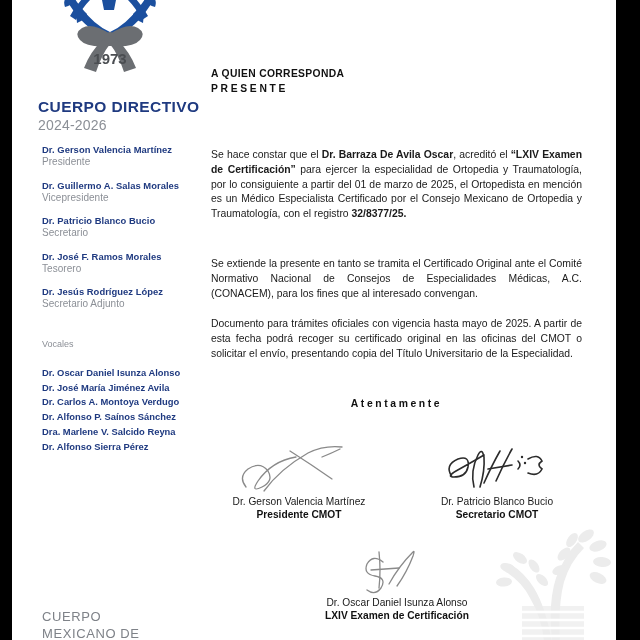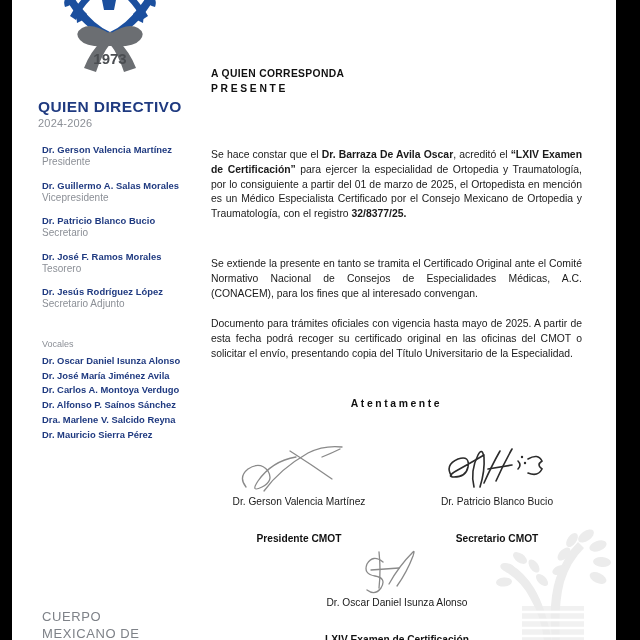--- a/index.html
+++ b/index.html
@@ -46,21 +46,21 @@
     top: 98px;
     font-size: 15.5px;
     font-weight: bold;
     letter-spacing: 0.4px;
     color: #1f3a80;
   }
   .cuerpo-years {
     position: absolute;
     left: 26px;
     top: 117px;
-    font-size: 11px;
+    font-size: 14px;
     color: #8b8f96;
     letter-spacing: 0.2px;
     text-align: center;
   }
 
   .officers {
     position: absolute;
     left: 30px;
     top: 144px;
     width: 170px;
@@ -84,21 +84,21 @@
   .vocales-block {
     position: absolute;
     left: 30px;
     top: 339px;
     width: 175px;
   }
   .vocales-label {
     font-size: 9px;
     color: #8b8f96;
     line-height: 11px;
-    margin-bottom: 4px;
+    margin-bottom: 16px;
   }
   .vocal-name {
     font-size: 9.4px;
     font-weight: bold;
     color: #1f3a80;
     line-height: 14.7px;
     white-space: nowrap;
   }
 
   .footer-brand {
@@ -178,21 +178,20 @@
     color: #1a1a1a;
     line-height: 13.4px;
     white-space: nowrap;
   }
   .sig-role {
     font-size: 10.2px;
     font-weight: bold;
     color: #111;
     line-height: 13.4px;
     white-space: nowrap;
-    margin-top: 24px;
   }
 
   .watermark {
     position: absolute;
     right: 4px;
     bottom: -6px;
     width: 118px;
     height: 124px;
     opacity: 1;
   }
@@ -251,21 +250,21 @@
           <path d="M80 96 q-18 -12 -28 -6 q-8 5 -2 12 q7 8 30 6 z"></path>
           <path d="M80 96 q18 -12 28 -6 q8 5 2 12 q-7 8 -30 6 z"></path>
           <path d="M74 100 q-14 14 -20 30 l12 4 q6 -18 14 -28 z"></path>
           <path d="M86 100 q14 14 20 30 l-12 4 q-6 -18 -14 -28 z"></path>
           <circle cx="80" cy="100" r="6"></circle>
         </g>
         <text x="80" y="126" text-anchor="middle" font-family="Liberation Sans, sans-serif" font-size="15" font-weight="bold" fill="#4a4d51">1973</text>
       </svg>
     </div>
 
-    <div class="cuerpo-title">QUIEN DIRECTIVO</div>
+    <div class="cuerpo-title">CUERPO DIRECTIVO</div>
     <div class="cuerpo-years">2024-2026</div>
 
     <div class="officers">
       <div class="officer">
         <div class="officer-name">Dr. Gerson Valencia Martínez</div>
         <div class="officer-role">Presidente</div>
       </div>
       <div class="officer">
         <div class="officer-name">Dr. Guillermo A. Salas Morales</div>
         <div class="officer-role">Vicepresidente</div>
@@ -284,21 +283,21 @@
       </div>
     </div>
 
     <div class="vocales-block">
       <div class="vocales-label">Vocales</div>
       <div class="vocal-name">Dr. Oscar Daniel Isunza Alonso</div>
       <div class="vocal-name">Dr. José María Jiménez Avila</div>
       <div class="vocal-name">Dr. Carlos A. Montoya Verdugo</div>
       <div class="vocal-name">Dr. Alfonso P. Saínos Sánchez</div>
       <div class="vocal-name">Dra. Marlene V. Salcido Reyna</div>
-      <div class="vocal-name">Dr. Mauricio Sierra Pérez</div>
+      <div class="vocal-name">Dr. Alfonso Sierra Pérez</div>
     </div>
 
     <div class="footer-brand">
       <div>CUERPO</div>
       <div>MEXICANO DE</div>
     </div>
   </div>
 
   <div class="body-col">
 

